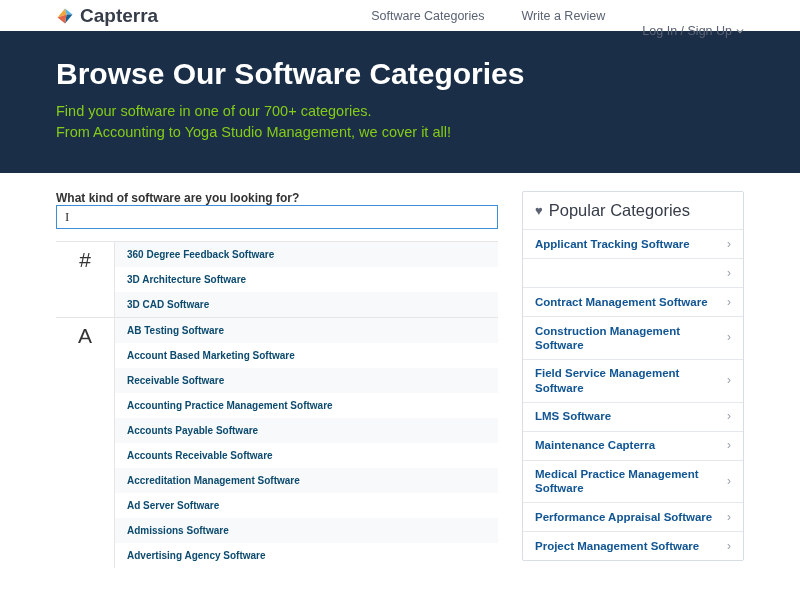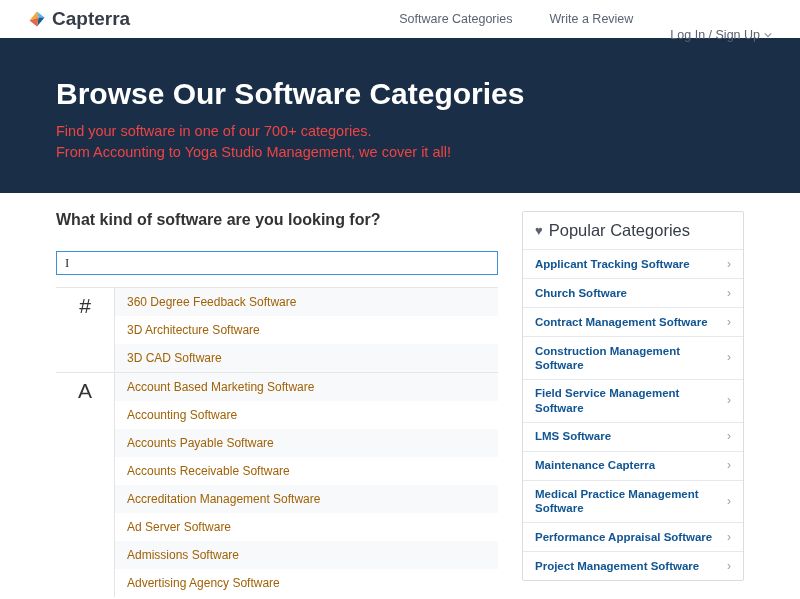--- a/index.html
+++ b/index.html
@@ -1,40 +1,40 @@
 <!DOCTYPE html>
 <html><head>
   <meta charset="utf-8">
   <style>
     * { margin: 0; padding: 0; box-sizing: border-box; }
     body { font-family: -apple-system, BlinkMacSystemFont, "Segoe UI", Helvetica, Arial, sans-serif; color: #333; background: #fff; }
     
-    .header { display: flex; justify-content: space-between; align-items: center; padding: 0 28px; height: 38px; background: #fff; }
+    .header { display: flex; justify-content: space-between; align-items: center; padding: 0 56px; height: 31px; background: #fff; }
     .logo { display: flex; align-items: center; gap: 6px; }
     .logo-text { font-size: 19px; font-weight: 600; color: #363c48; }
     .nav { display: flex; gap: 37px; align-items: center; }
     .nav a { color: #5a6273; text-decoration: none; font-size: 12.5px; }
     .nav .login { display: flex; align-items: center; gap: 4px; margin-top: 31px; }
     
     .hero { background: #1a2e47; color: #fff; padding: 26px 56px 30px; }
-    .hero h1 { font-size: 30px; font-weight: 600; margin-bottom: 10px; margin-top: 13px; }
-    .hero p { font-size: 14.5px; color: #ef4444; line-height: 1.45; }
+    .hero h1 { font-size: 30px; font-weight: 600; margin-bottom: 10px; }
+    .hero p { font-size: 14.5px; color: #84cc16; line-height: 1.45; }
     
     .content { display: flex; padding: 18px 56px 0; gap: 24px; align-items: flex-start; }
     .left { flex: 1; }
     .right { width: 222px; }
     
-    .search-label { font-size: 16px; font-weight: 700; color: #333; margin-bottom: 22px; display: block; }
+    .search-label { font-size: 12px; font-weight: 700; color: #333; margin-bottom: 0; display: block; }
     .search-box { width: 100%; height: 24px; border: 1px solid #3c8ed6; padding: 2px 8px; font-size: 12px; cursor: text; display: flex; align-items: center; }
     
     .category-list { margin-top: 12px; }
     .index-row { display: flex; border-top: 1px solid #e5e5e5; }
     .index-letter { width: 58px; text-align: center; font-size: 21px; color: #333; padding-top: 6px; flex-shrink: 0; }
     .index-items { flex: 1; border-left: 1px solid #e5e5e5; }
-    .index-items a { display: block; padding: 7px 12px; font-size: 12px; font-weight: 400; color: #a16207; text-decoration: none; }
+    .index-items a { display: block; padding: 7px 12px; font-size: 10px; font-weight: 700; color: #0c4a6e; text-decoration: none; }
     .index-items a:nth-child(odd) { background: #f7f9fb; }
     
     .panel { border: 1px solid #d8dde3; border-radius: 2px; }
     .panel-header { padding: 9px 12px; display: flex; align-items: center; gap: 6px; }
     .panel-header h2 { font-size: 16.5px; font-weight: 400; color: #363c48; }
     .heart { color: #5a6273; font-size: 13px; }
     .panel-items a { display: flex; justify-content: flex-end; align-items: center; padding: 6.5px 12px; font-size: 11.5px; font-weight: 700; color: #115593; text-decoration: none; border-top: 1px solid #e5e8ec; line-height: 1.25; }
     .panel-items a span.txt { flex: 1; padding-right: 8px; }
     .chev { color: #9aa0ab; font-size: 12px; font-weight: 400; }
     
@@ -82,22 +82,24 @@
         <div class="index-letter">#</div>
         <div class="index-items">
           <a href="#">360 Degree Feedback Software</a>
           <a href="#">3D Architecture Software</a>
           <a href="#">3D CAD Software</a>
         </div>
       </div>
       <div class="index-row">
         <div class="index-letter">A</div>
         <div class="index-items">
+          <a href="#">AB Testing Software</a>
           <a href="#">Account Based Marketing Software</a>
-          <a href="#">Accounting Software</a>
+          <a href="#">Receivable Software</a>
+          <a href="#">Accounting Practice Management Software</a>
           <a href="#">Accounts Payable Software</a>
           <a href="#">Accounts Receivable Software</a>
           <a href="#">Accreditation Management Software</a>
           <a href="#">Ad Server Software</a>
           <a href="#">Admissions Software</a>
           <a href="#">Advertising Agency Software</a>
         </div>
       </div>
     </div>
   </div>
@@ -107,21 +109,20 @@
       <div class="panel-header">
         <span class="heart">♥</span>
         <h2>Popular Categories</h2>
       </div>
       <div class="panel-items">
         <a href="#">
             <span class="txt">Applicant Tracking Software</span>
             <span class="chev">›</span>
           </a>
         <a href="#">
-            <span class="txt">Church Software</span>
             <span class="chev">›</span>
           </a>
         <a href="#">
             <span class="txt">Contract Management Software</span>
             <span class="chev">›</span>
           </a>
         <a href="#">
             <span class="txt">Construction Management Software</span>
             <span class="chev">›</span>
           </a>

